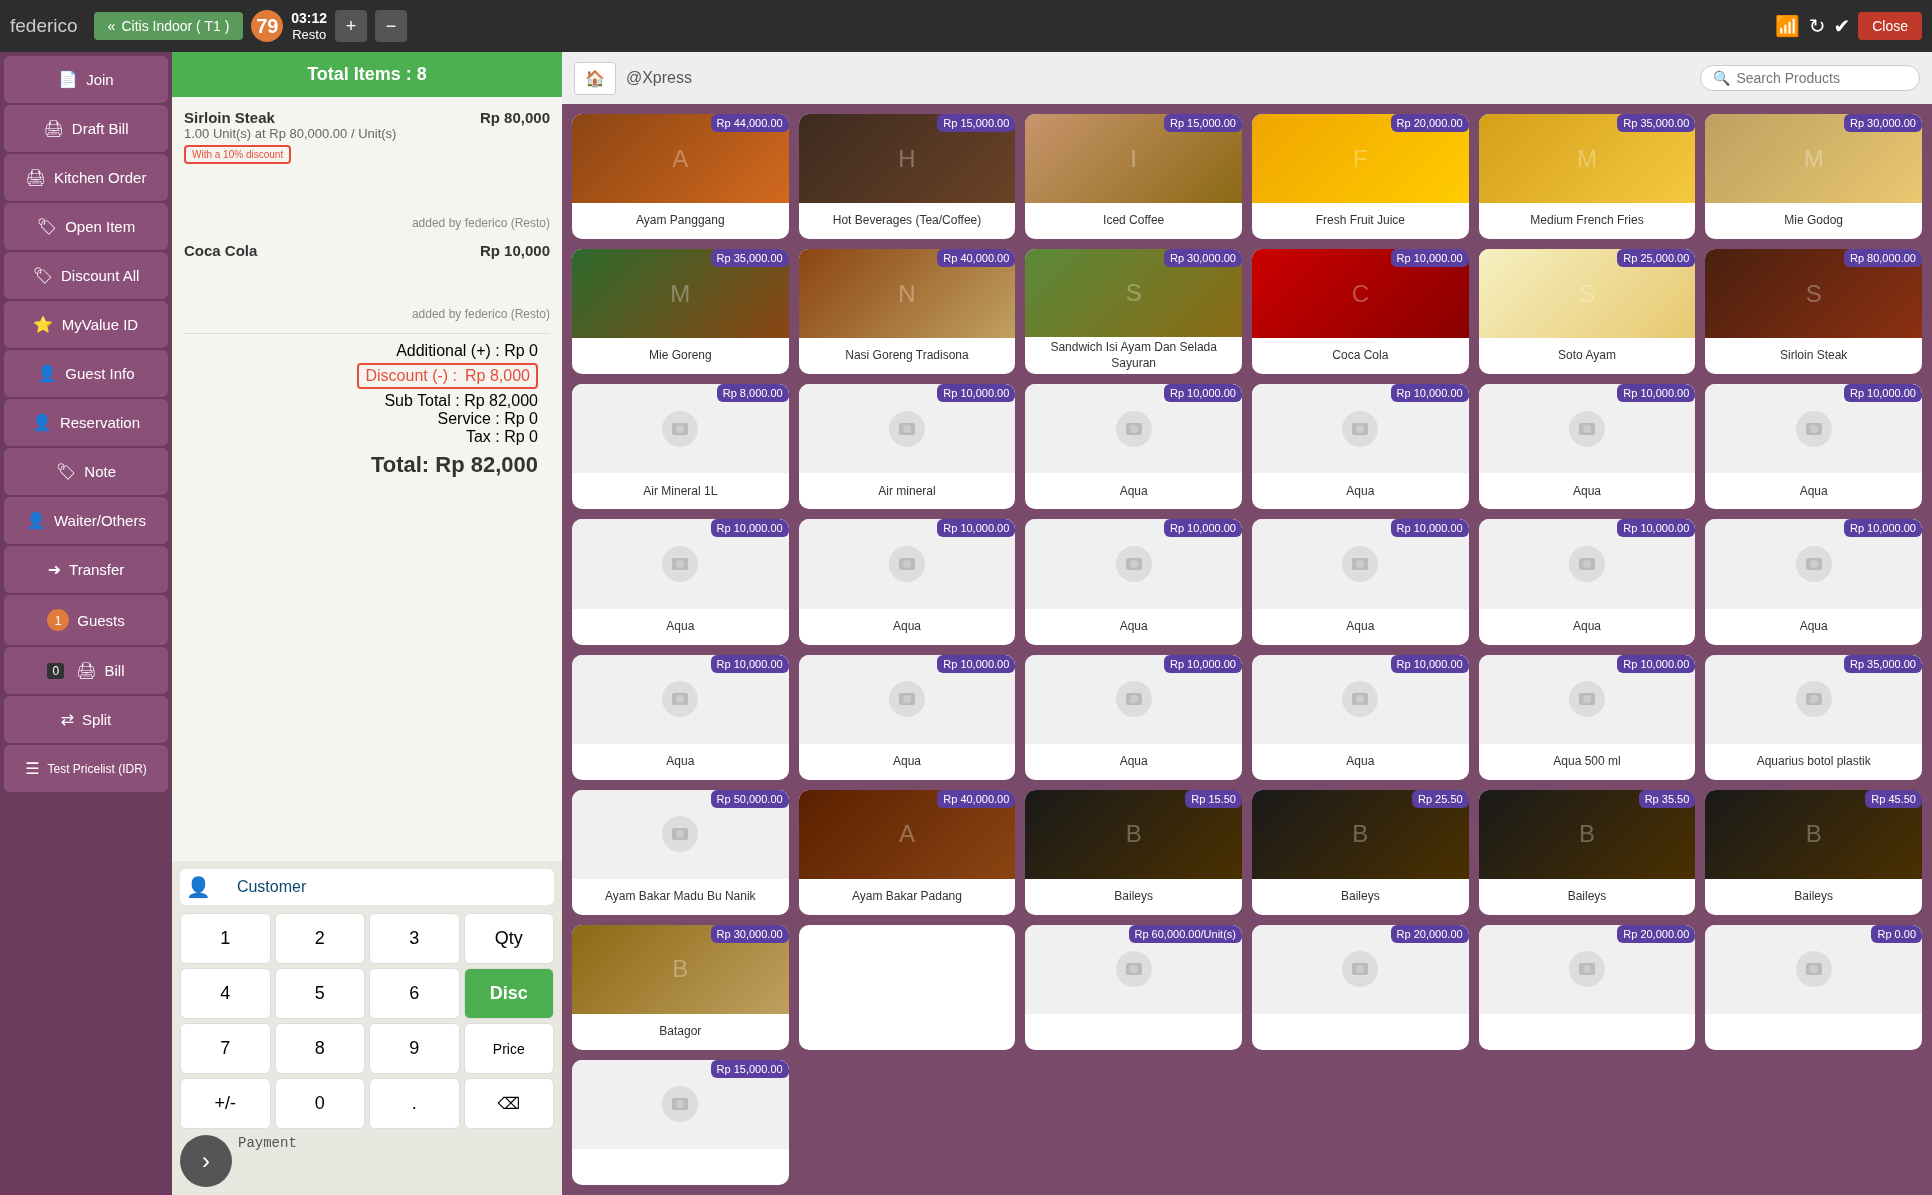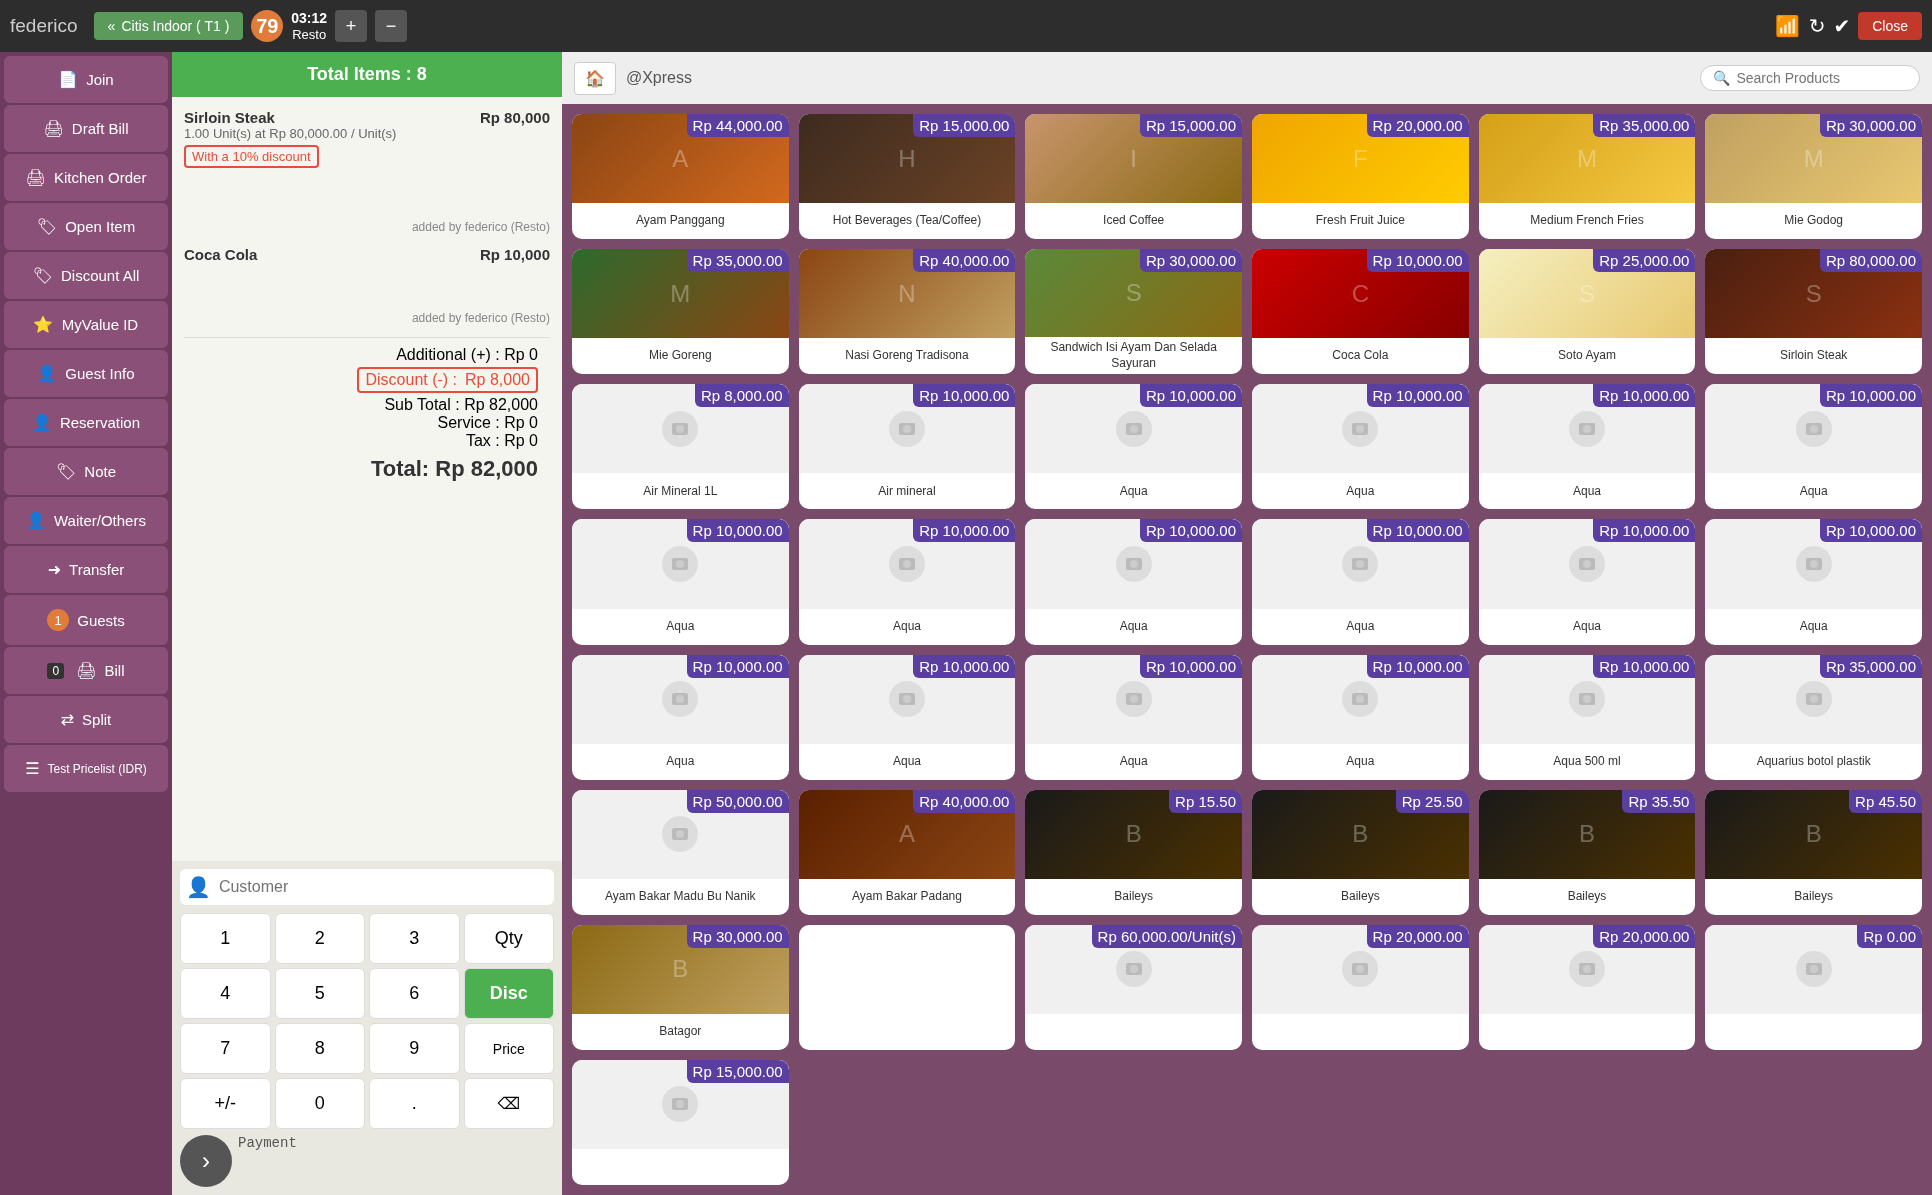--- a/index.html
+++ b/index.html
@@ -63,42 +63,42 @@
       width: 390px; background: #f5f5f0; flex-shrink: 0;
       display: flex; flex-direction: column;
     }
     .order-items { flex: 1; padding: 12px; overflow-y: auto; }
     .order-item { margin-bottom: 12px; }
     .order-item-name { font-weight: bold; font-size: 15px; color: #333; display: flex; justify-content: space-between; }
     .order-item-sub { font-size: 13px; color: #666; }
     .order-item-added { font-size: 12px; color: #888; text-align: right; margin-top: 48px; }
     .discount-badge {
       border: 2px solid #e74c3c; border-radius: 4px;
-      color: #e74c3c; font-size: 13px; padding: 2px 6px;
+      color: #e74c3c; font-size: 10px; padding: 2px 6px;
       display: inline-block; margin: 4px 0;
     }
     .order-divider { border: none; border-top: 1px solid #ddd; margin: 8px 0; }
     .totals-wrapper { display: flex; flex-direction: column; align-items: flex-end; padding: 0 12px; }
     .grand-total { font-size: 22px; font-weight: bold; color: #333; text-align: right; padding: 6px 12px; }
 
     .total-items-bar {
       background: #4caf50; color: white;
       font-size: 18px; font-weight: bold;
       padding: 12px 16px; text-align: center;
     }
 
     
     .order-bottom { background: #e8e8e0; padding: 8px; }
     .customer-row {
       display: flex; align-items: center; gap: 8px;
       margin-bottom: 8px; padding: 6px;
       background: white; border-radius: 6px;
     }
     .customer-icon { font-size: 20px; color: #888; }
-    .customer-label { font-size: 16px; color: #737373; }
+    .customer-label { font-size: 16px; color: #0c4a6e; margin-left: 18px; }
     .numpad-grid {
       display: grid; grid-template-columns: repeat(4, 1fr); gap: 4px;
     }
     .num-btn {
       background: white; border: 1px solid #ddd;
       border-radius: 6px; padding: 14px; font-size: 18px;
       cursor: pointer; text-align: center;
     }
     .num-btn.qty { background: white; }
     .num-btn.disc { background: #4caf50; color: white; font-weight: bold; }
@@ -146,22 +146,23 @@
       cursor: pointer; transition: transform 0.1s;
       display: flex; flex-direction: column;
     }
     .product-img-wrap {
       position: relative; height: 110px; background: #ddd;
       overflow: hidden;
     }
     .product-price-tag {
       position: absolute; top: 0; right: 0;
       background: #5b3fa0; color: white;
-      font-size: 15px; padding: 3px 6px;
+      font-size: 11px; padding: 3px 6px;
       border-bottom-left-radius: 6px;
+      border-radius: 6px;
     }
     .product-img-placeholder {
       width: 100%; height: 100%;
       display: flex; align-items: center; justify-content: center;
       background: #f0f0f0; color: #ccc; font-size: 36px;
     }
     .product-name {
       padding: 6px 8px; font-size: 12px; color: #333;
       text-align: center; line-height: 1.3; min-height: 36px;
       display: flex; align-items: center; justify-content: center;

